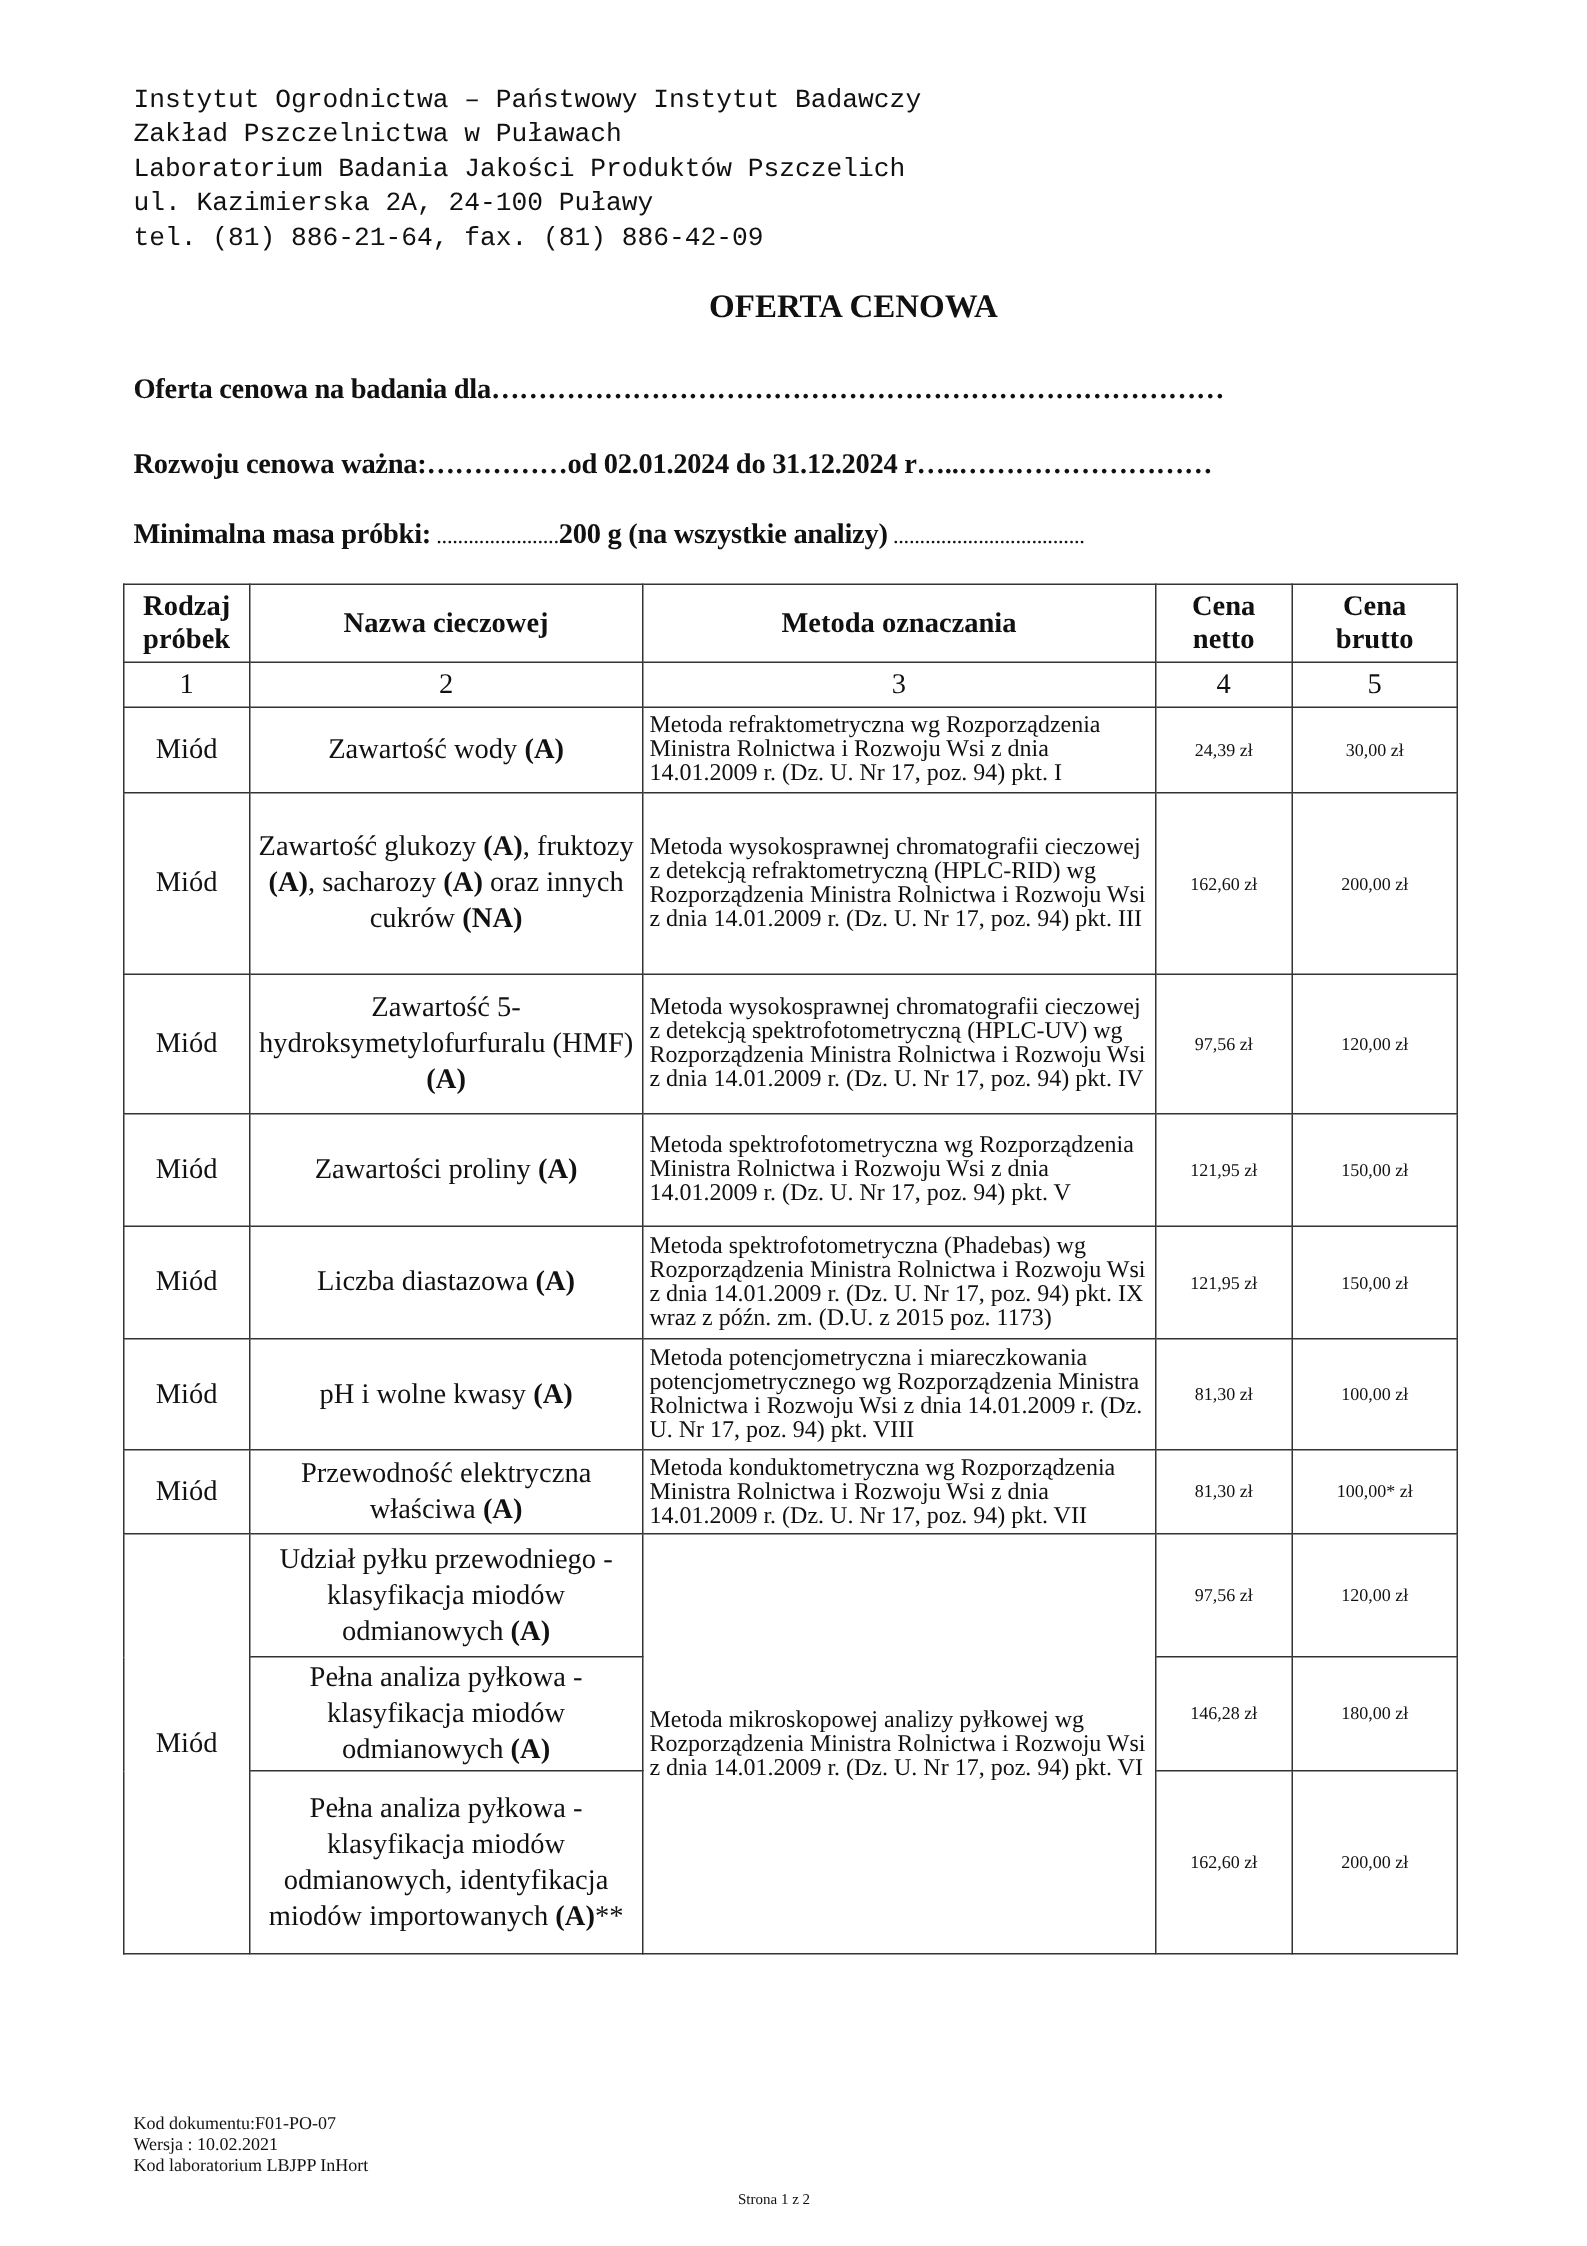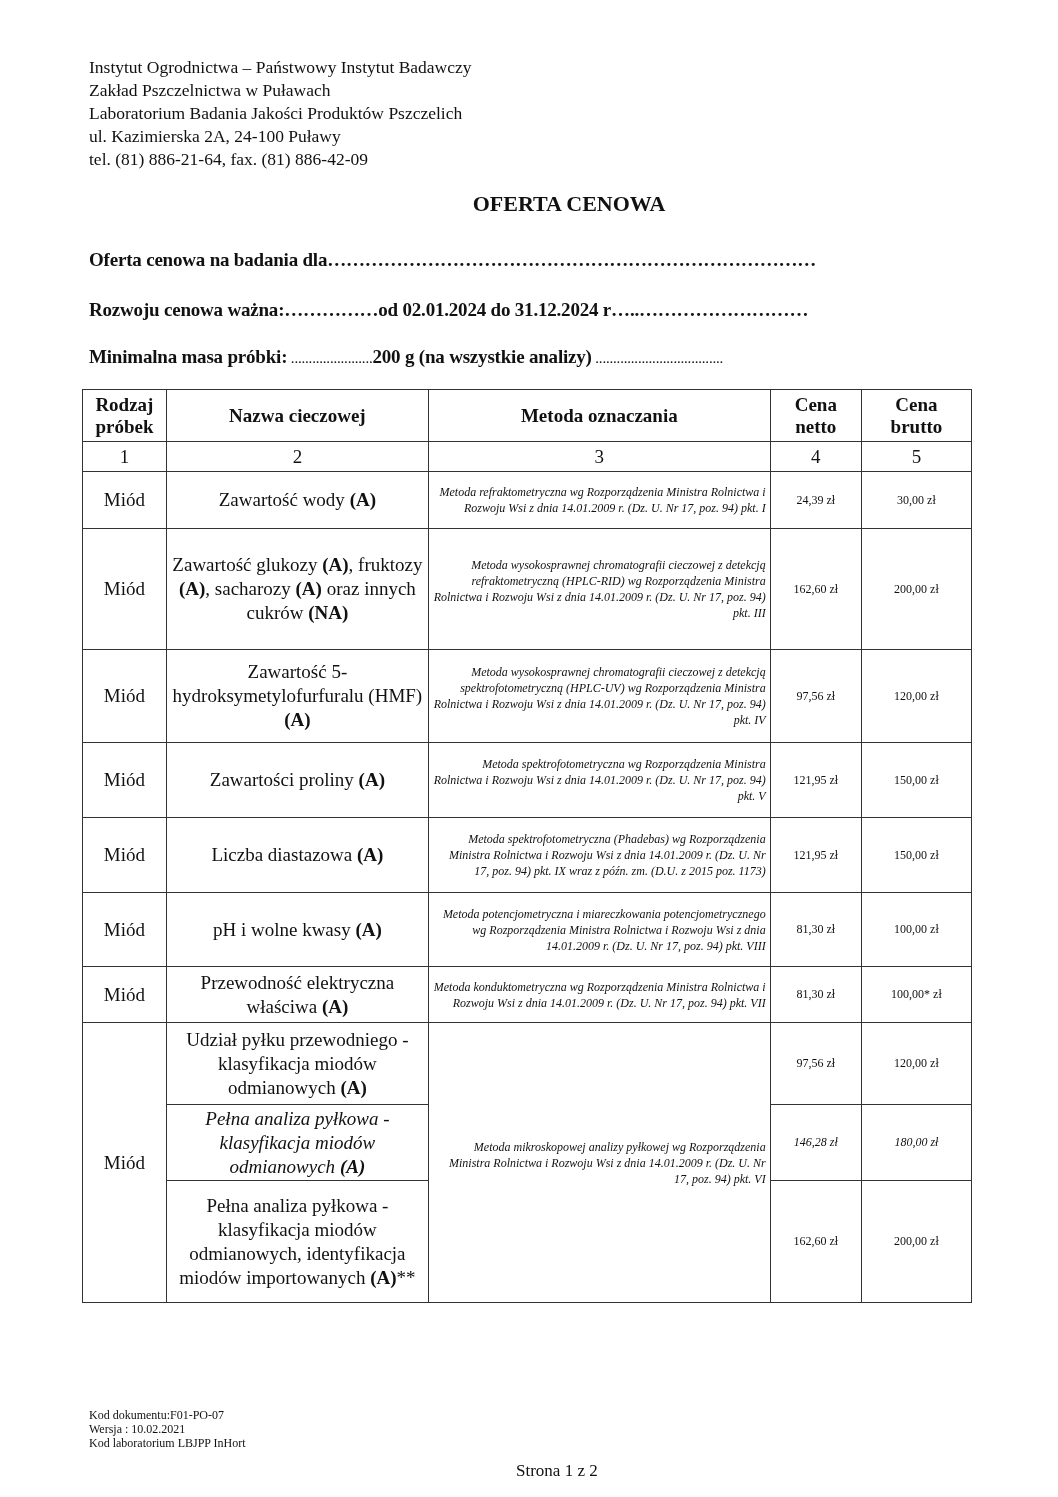--- a/index.html
+++ b/index.html
@@ -2,44 +2,44 @@
 <html><head>
   <meta charset="utf-8">
   <style>
     html, body { margin: 0; padding: 0; background: #ffffff; }
     body {
       width: 1058px; height: 1497px; position: relative; overflow: hidden;
       font-family: "Liberation Serif", "DejaVu Serif", serif; color: #111;
     }
     .abs { position: absolute; }
     .header-lines { left: 89px; top: 56px; font-size: 17.5px; line-height: 23px; }
-    .header-lines div { white-space: nowrap; }
+    .header-lines div { white-space: nowrap; font-family: Liberation Mono, monospace; }
     .title { left: 0; width: 1058px; top: 191px; text-align: center; font-weight: bold; font-size: 22px; padding-left: 40px; }
     .offer-line { left: 89px; font-weight: bold; font-size: 19px; white-space: nowrap; letter-spacing: -0.2px; }
     .offer-line .dots { font-weight: bold; }
     .offer-line .thin-dots { font-weight: normal; font-size: 15px; }
 
     table.price {
       position: absolute; left: 82px; top: 389px; width: 890px;
       border-collapse: collapse; table-layout: fixed;
     }
     table.price td, table.price th {
       border: 1.5px solid #333; padding: 0 4px; vertical-align: middle;
     }
     table.price th { font-weight: bold; font-size: 19px; line-height: 22px; text-align: center; }
     .c1 { width: 80px; } .c2 { width: 250px; } .c3 { width: 326px; } .c4 { width: 87px; } .c5 { width: 105px; }
     .num { text-align: center; font-size: 19px; }
     .sample { text-align: center; font-size: 19px; }
     .name { font-size: 19px; line-height: 24px; text-align: center; }
     .name b { font-weight: bold; }
-    .method { font-size: 12px; line-height: 16px; text-align: right; font-style: italic; }
+    .method { font-size: 16px; line-height: 16px; text-align: left; }
     .price-cell { text-align: center; font-size: 12px; white-space: nowrap; }
 
     .footer-meta { left: 89px; top: 1408px; font-size: 12px; line-height: 14px; }
-    .page-num { left: 516px; top: 1461px; font-size: 17px; }
+    .page-num { left: 492px; top: 1461px; font-size: 10px; }
   </style>
 </head>
 <body>
 
 <div class="abs header-lines">
   <div>Instytut Ogrodnictwa – Państwowy Instytut Badawczy</div>
   <div>Zakład Pszczelnictwa w Puławach</div>
   <div>Laboratorium Badania Jakości Produktów Pszczelich</div>
   <div>ul. Kazimierska 2A, 24-100 Puławy</div>
   <div>tel. (81) 886-21-64, fax. (81) 886-42-09</div>
@@ -139,21 +139,21 @@
     <td class="price-cell">100,00* zł</td>
   </tr>
 
   <tr style="height:82px;">
     <td class="sample" rowspan="3">Miód</td>
     <td class="name"><span>Udział pyłku przewodniego - klasyfikacja miodów odmianowych </span><b>(A)</b><span></span></td>
     <td class="method" rowspan="3">Metoda mikroskopowej analizy pyłkowej wg Rozporządzenia Ministra Rolnictwa i Rozwoju Wsi z dnia 14.01.2009 r. (Dz. U. Nr 17, poz. 94) pkt. VI</td>
     <td class="price-cell">97,56 zł</td>
     <td class="price-cell">120,00 zł</td>
   </tr>
-  <tr style="height:76px;font-style:italic;">
+  <tr style="height:76px;">
     <td class="name"><span>Pełna analiza pyłkowa - klasyfikacja miodów odmianowych </span><b>(A)</b><span></span></td>
     <td class="price-cell">146,28 zł</td>
     <td class="price-cell">180,00 zł</td>
   </tr>
   <tr style="height:122px;">
     <td class="name"><span>Pełna analiza pyłkowa - klasyfikacja miodów odmianowych, identyfikacja miodów importowanych </span><b>(A)</b><span>**</span></td>
     <td class="price-cell">162,60 zł</td>
     <td class="price-cell">200,00 zł</td>
   </tr>
 </tbody>

